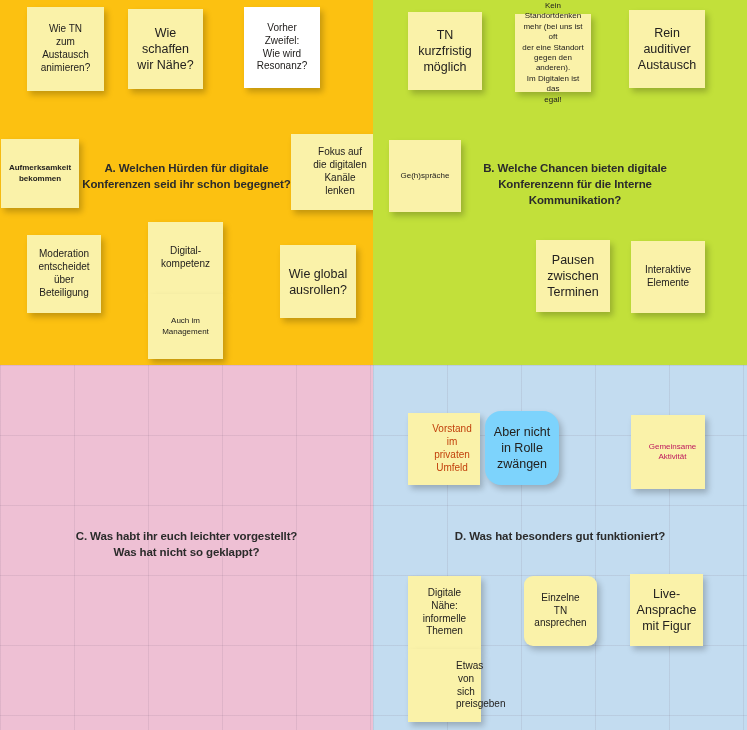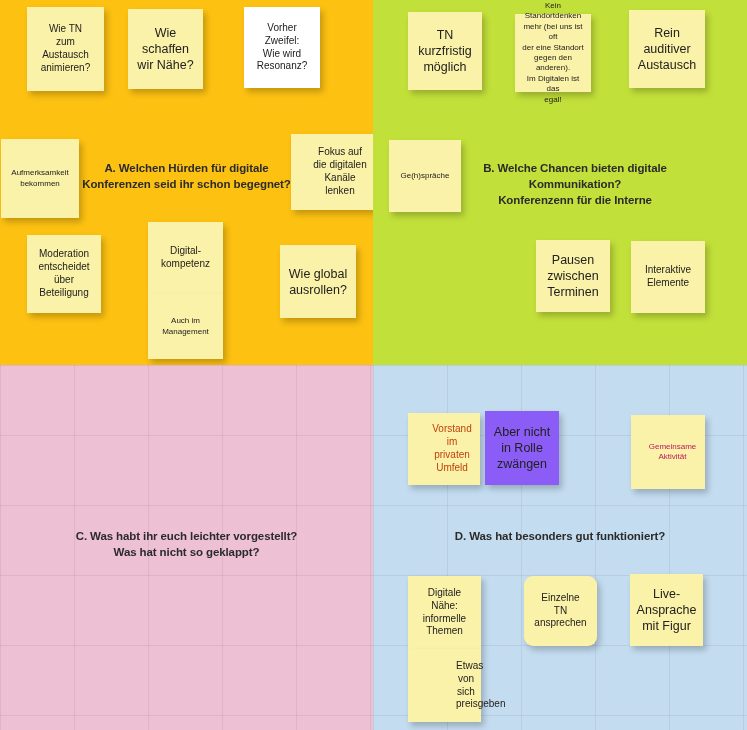--- a/index.html
+++ b/index.html
@@ -84,21 +84,21 @@
           <div class="note-text fs-md">Wie
 schaffen
 wir Nähe?</div>
         </div>
         <div class="note" style="left: 244px; top: 7px; width: 76px; height: 81px; background: #ffffff; color: rgb(35, 33, 31); z-index: 12;">
           <div class="note-text fs-sm">Vorher
 Zweifel:
 Wie wird
 Resonanz?</div>
         </div>
-        <div class="note" style="left: 1px; top: 139px; width: 78px; height: 79px; background: rgb(250, 242, 169); color: rgb(35, 33, 31); z-index: 13;">
+        <div class="note" style="left: 1px; top: 139px; width: 78px; height: 69px; background: rgb(250, 242, 169); color: rgb(35, 33, 31); z-index: 13; font-weight: bold;">
           <div class="note-text fs-xs">Aufmerksamkeit
 bekommen</div>
         </div>
         <div class="note" style="left: 291px; top: 134px; width: 98px; height: 76px; background: rgb(250, 242, 169); color: rgb(35, 33, 31); z-index: 14;">
           <div class="note-text fs-sm">Fokus auf
 die digitalen
 Kanäle
 lenken</div>
         </div>
         <div class="note" style="left: 27px; top: 235px; width: 74px; height: 78px; background: rgb(250, 242, 169); color: rgb(35, 33, 31); z-index: 15;">
@@ -119,22 +119,22 @@
           <div class="note-text fs-md">Wie global
 ausrollen?</div>
         </div>
       </div>
   </div>
 
   <div class="quadrant q-b" style="background: rgb(194, 224, 58);">
     <div class="grid" style="background-image: linear-gradient(to right, rgba(120, 100, 120, 0.13) 1px, transparent 1px), linear-gradient(rgba(120, 100, 120, 0.13) 1px, transparent 1px); background-size: 74px 70px; opacity: 0;"></div>
     <div class="q-title" style="left:30px; top:160px; width:344px;">
       <div>B. Welche Chancen bieten digitale</div>
+      <div>Konferenzenn für die Interne</div>
       <div>Kommunikation?</div>
-      <div>Konferenzenn für die Interne</div>
     </div>
     <div class="notes-layer">
         <div class="note" style="left: 35px; top: 12px; width: 74px; height: 78px; background: rgb(250, 242, 169); color: rgb(35, 33, 31); z-index: 10;">
           <div class="note-text fs-md">TN
 kurzfristig
 möglich</div>
         </div>
         <div class="note" style="left: 142px; top: 14px; width: 76px; height: 78px; background: rgb(250, 242, 169); color: rgb(35, 33, 31); z-index: 11;">
           <div class="note-text fs-xs">Kein
 Standortdenken
@@ -177,21 +177,21 @@
     <div class="grid" style="background-image: linear-gradient(to right, rgba(120, 100, 120, 0.13) 1px, transparent 1px), linear-gradient(rgba(120, 100, 120, 0.13) 1px, transparent 1px); background-size: 74px 70px; opacity: 1;"></div>
     <div class="q-title" style="left:0; top:163px; width:374px;">
       <div>D. Was hat besonders gut funktioniert?</div>
     </div>
     <div class="notes-layer">
         <div class="note" style="left: 35px; top: 48px; width: 72px; height: 72px; background: rgb(250, 242, 169); color: #c2410c; z-index: 10; padding-left: 21px;">
           <div class="note-text fs-sm">Vorstand
 im privaten
 Umfeld</div>
         </div>
-        <div class="note" style="left: 112px; top: 46px; width: 74px; height: 74px; background: #8b5cf6; color: rgb(35, 33, 31); z-index: 11;">
+        <div class="note" style="left: 112px; top: 46px; width: 74px; height: 74px; background: #7dd3fc; color: rgb(35, 33, 31); z-index: 11; border-radius: 16px;">
           <div class="note-text fs-md">Aber nicht
 in Rolle
 zwängen</div>
         </div>
         <div class="note" style="left: 258px; top: 50px; width: 74px; height: 74px; background: rgb(250, 242, 169); color: #be185d; z-index: 12; padding-left: 14px;">
           <div class="note-text fs-xs">Gemeinsame
 Aktivität</div>
         </div>
         <div class="note" style="left: 35px; top: 211px; width: 73px; height: 73px; background: rgb(250, 242, 169); color: rgb(35, 33, 31); z-index: 13;">
           <div class="note-text fs-sm">Digitale

